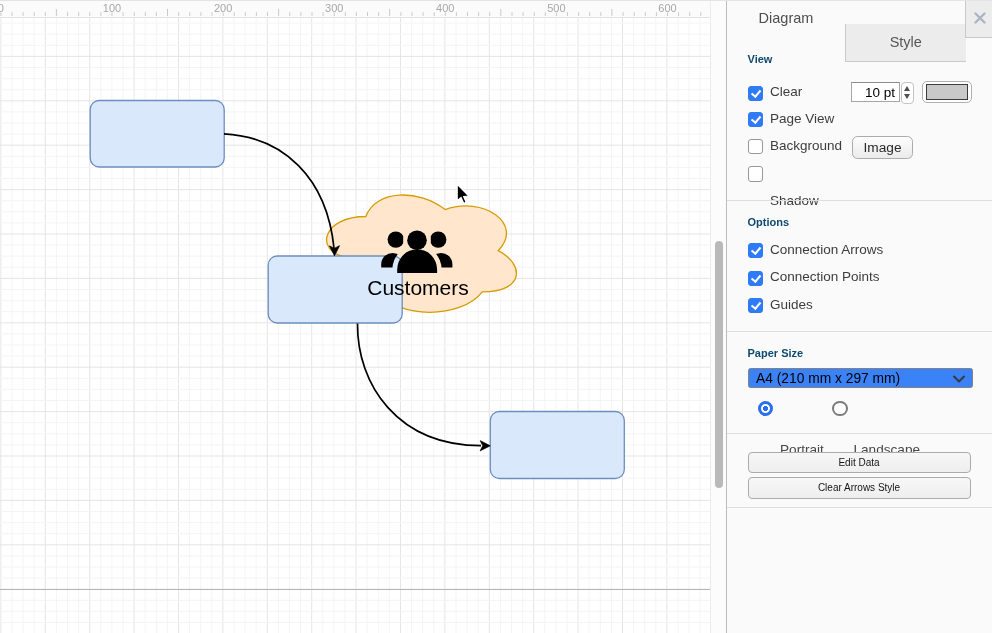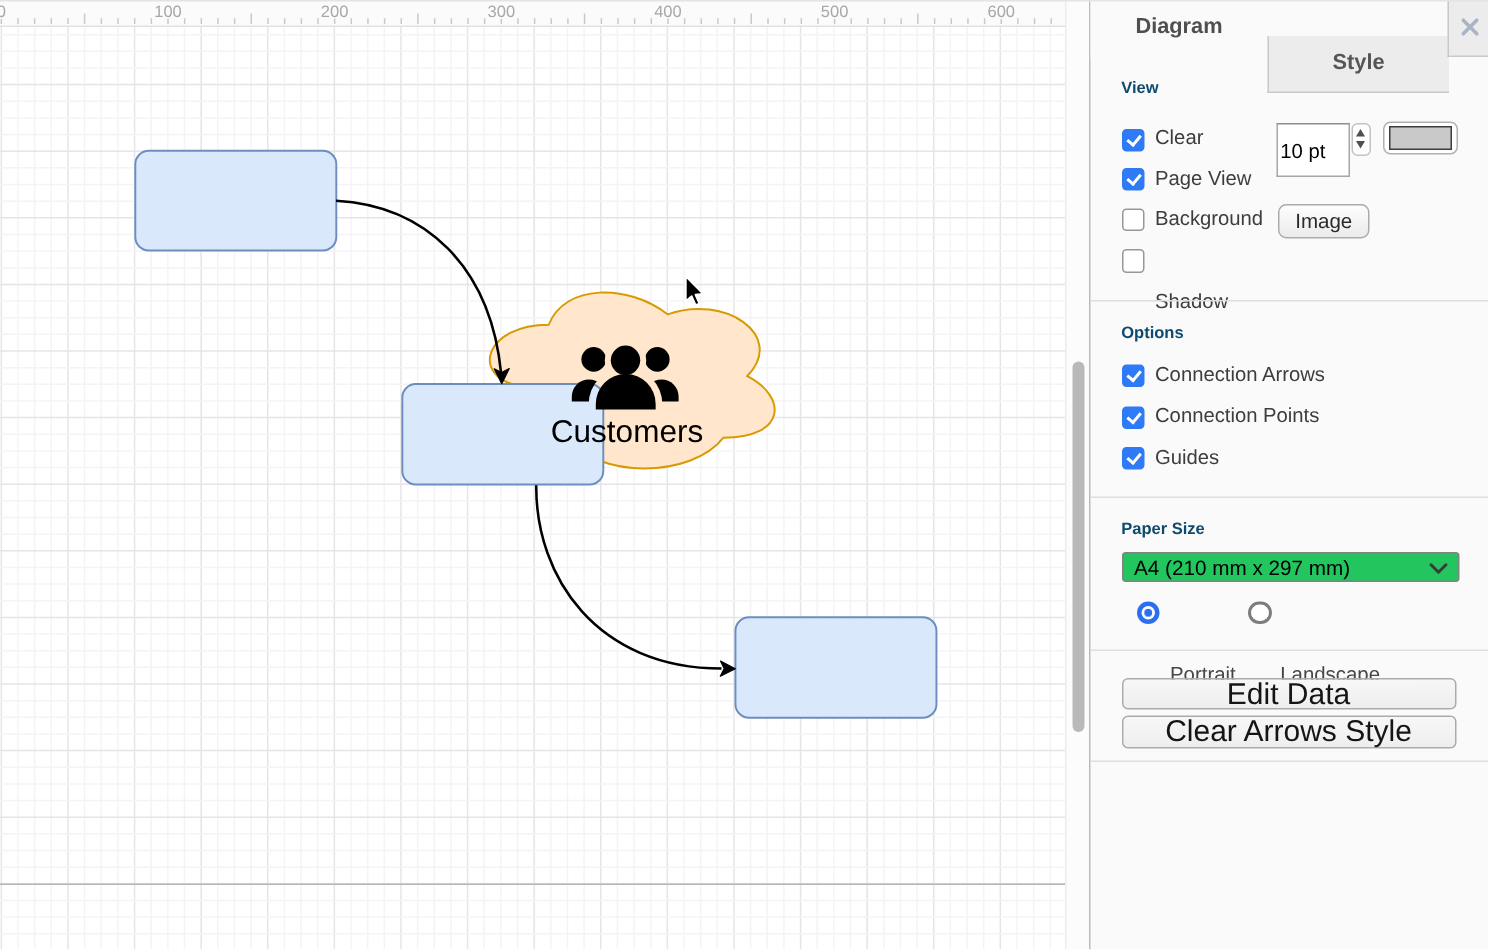--- a/index.html
+++ b/index.html
@@ -6,45 +6,45 @@
   body{width:992px;height:633px;overflow:hidden;font-family:"Liberation Sans",sans-serif;background:#fff;position:relative;}
   #topline{position:absolute;left:0;top:0;width:992px;height:1px;background:#e4e4e4;z-index:60;}
   #ruler{position:absolute;left:0;top:0;width:726px;height:17px;background:#fbfbfb;border-bottom:1px solid #e3e3e3;}
   #gridsvg{position:absolute;left:0;top:0;}
   #pageline{position:absolute;left:0;top:589px;width:710px;height:1px;background:#b5b5b5;}
   #scene{position:absolute;left:0;top:17px;}
   #vtrack{position:absolute;left:710px;top:0;width:16px;height:633px;background:#fcfcfc;border-left:1px solid #ececec;}
   #vthumb{position:absolute;left:714.5px;top:241px;width:8px;height:247px;background:#b9b9b9;border-radius:4.5px;}
   #panel{position:absolute;left:726px;top:0;width:266px;height:633px;background:#fafafa;border-left:1px solid #bcbcbc;}
   .tabbar{position:absolute;left:0;top:0;width:266px;height:38px;}
-  .tab{position:absolute;top:0;height:37px;font-size:14.5px;font-weight:bold;color:#4f4f4f;text-align:center;line-height:37px;}
+  .tab{position:absolute;top:0;height:37px;font-size:14.5px;font-weight:normal;color:#4f4f4f;text-align:center;line-height:37px;}
   #tab-diagram{left:0;width:118px;background:#fafafa;border-bottom:1px solid #fafafa;}
   #tab-style{left:118px;width:119.5px;background:#ececec;border-bottom:1px solid #c9c9c9;border-left:1px solid #c9c9c9;color:#565656;margin-top:24px;}
   #tab-close{left:237.5px;width:28.5px;background:#ececec;border-bottom:1px solid #c9c9c9;border-left:1px solid #c9c9c9;}
   .hd{position:absolute;left:20.5px;font-size:11px;font-weight:bold;color:#0c4a6e;}
   .cb{position:absolute;left:20.5px;width:13.2px;height:13.2px;border-radius:3px;}
   .cb.on{background:#2f7bf5;border:1px solid #2f7bf5;}
   .cb.on::after{content:"";position:absolute;left:4.1px;top:1.2px;width:3.6px;height:7.4px;border-right:2px solid #fff;border-bottom:2px solid #fff;transform:rotate(40deg);}
   .cb.off{background:#fff;border:1px solid #979797;}
   .lbl{position:absolute;left:43px;font-size:13.5px;color:#3d3d3d;}
   .divider{position:absolute;left:0;width:266px;height:1px;background:#dedede;}
-  #gridinput{position:absolute;left:123.5px;top:82px;width:49.5px;height:36px;box-sizing:border-box;background:#fff;border:1px solid #a6a6a6;border-top-color:#8c8c8c;font-size:13.5px;color:#000;padding-right:4px;line-height:17px;font-family:"Liberation Sans",sans-serif;}
+  #gridinput{position:absolute;left:123.5px;top:82px;width:49.5px;height:20px;box-sizing:border-box;background:#fff;border:1px solid #a6a6a6;border-top-color:#8c8c8c;font-size:13.5px;color:#000;text-align:right;padding-right:4px;line-height:17px;font-family:"Liberation Sans",sans-serif;}
   #stepper{position:absolute;left:174px;top:82px;width:13px;height:21.5px;box-sizing:border-box;background:#fff;border:1px solid #c3c3c3;border-radius:4px;}
   .tri-up{position:absolute;left:1.7px;top:3.2px;width:0;height:0;border-left:3.9px solid transparent;border-right:3.9px solid transparent;border-bottom:5.2px solid #4f4f4f;}
   .tri-dn{position:absolute;left:1.7px;bottom:3.2px;width:0;height:0;border-left:3.9px solid transparent;border-right:3.9px solid transparent;border-top:5.2px solid #4f4f4f;}
   #swatch{position:absolute;left:194.5px;top:80.5px;width:50px;height:22px;box-sizing:border-box;background:#fff;border:1.5px solid #b0b0b0;border-radius:5px;}
   #swatch-in{position:absolute;left:3px;top:2.5px;width:40.5px;height:14px;background:#c9c9c9;border:1.6px solid #3c3c3c;}
   #imgbtn{position:absolute;left:125px;top:136px;width:61px;height:23px;box-sizing:border-box;background:linear-gradient(#fdfdfd,#ebebeb);border:1px solid #ababab;border-radius:5.5px;font-size:13.7px;color:#2a2a2a;text-align:center;line-height:21px;}
-  #select{position:absolute;left:21px;top:367.5px;width:225px;height:20px;box-sizing:border-box;background:#22c55e;border:1px solid #828282;border-radius:2.5px;}
+  #select{position:absolute;left:21px;top:367.5px;width:225px;height:20px;box-sizing:border-box;background:#3b82f6;border:1px solid #828282;border-radius:2.5px;}
   #select span{position:absolute;left:7px;top:2.2px;font-size:13.8px;color:#000;}
   .radio{position:absolute;width:15.7px;height:15.7px;border-radius:50%;box-sizing:border-box;}
   #r1{left:30.5px;top:400.5px;border:3.9px solid #2a6ff2;background:radial-gradient(circle,#2a6ff2 0 2.7px,#fff 2.8px);}
   #r2{left:105px;top:400.5px;border:2px solid #7c7c7c;background:#fff;}
   .rlbl{position:absolute;top:401.5px;font-size:13.6px;color:#464646;margin-top:40px;}
-  .pbtn{position:absolute;left:20.5px;width:223px;height:21.5px;box-sizing:border-box;background:linear-gradient(#f7f7f7,#eeeeee);border:1px solid #ababab;border-radius:4px;font-size:20px;color:#151515;text-align:center;line-height:20px;}
+  .pbtn{position:absolute;left:20.5px;width:223px;height:21.5px;box-sizing:border-box;background:linear-gradient(#f7f7f7,#eeeeee);border:1px solid #ababab;border-radius:4px;font-size:10px;color:#151515;text-align:center;line-height:20px;}
 </style>
 </head>
 <body>
 <div id="topline"></div>
 <div id="ruler"></div>
 <svg id="gridsvg" width="710" height="633">
     <line x1="0.90" y1="18" x2="0.90" y2="633" stroke="#e6e4e7" stroke-width="1"></line>
     <line x1="12.00" y1="18" x2="12.00" y2="633" stroke="#f5f3f6" stroke-width="1"></line>
     <line x1="23.10" y1="18" x2="23.10" y2="633" stroke="#f5f3f6" stroke-width="1"></line>
     <line x1="34.20" y1="18" x2="34.20" y2="633" stroke="#f5f3f6" stroke-width="1"></line>

